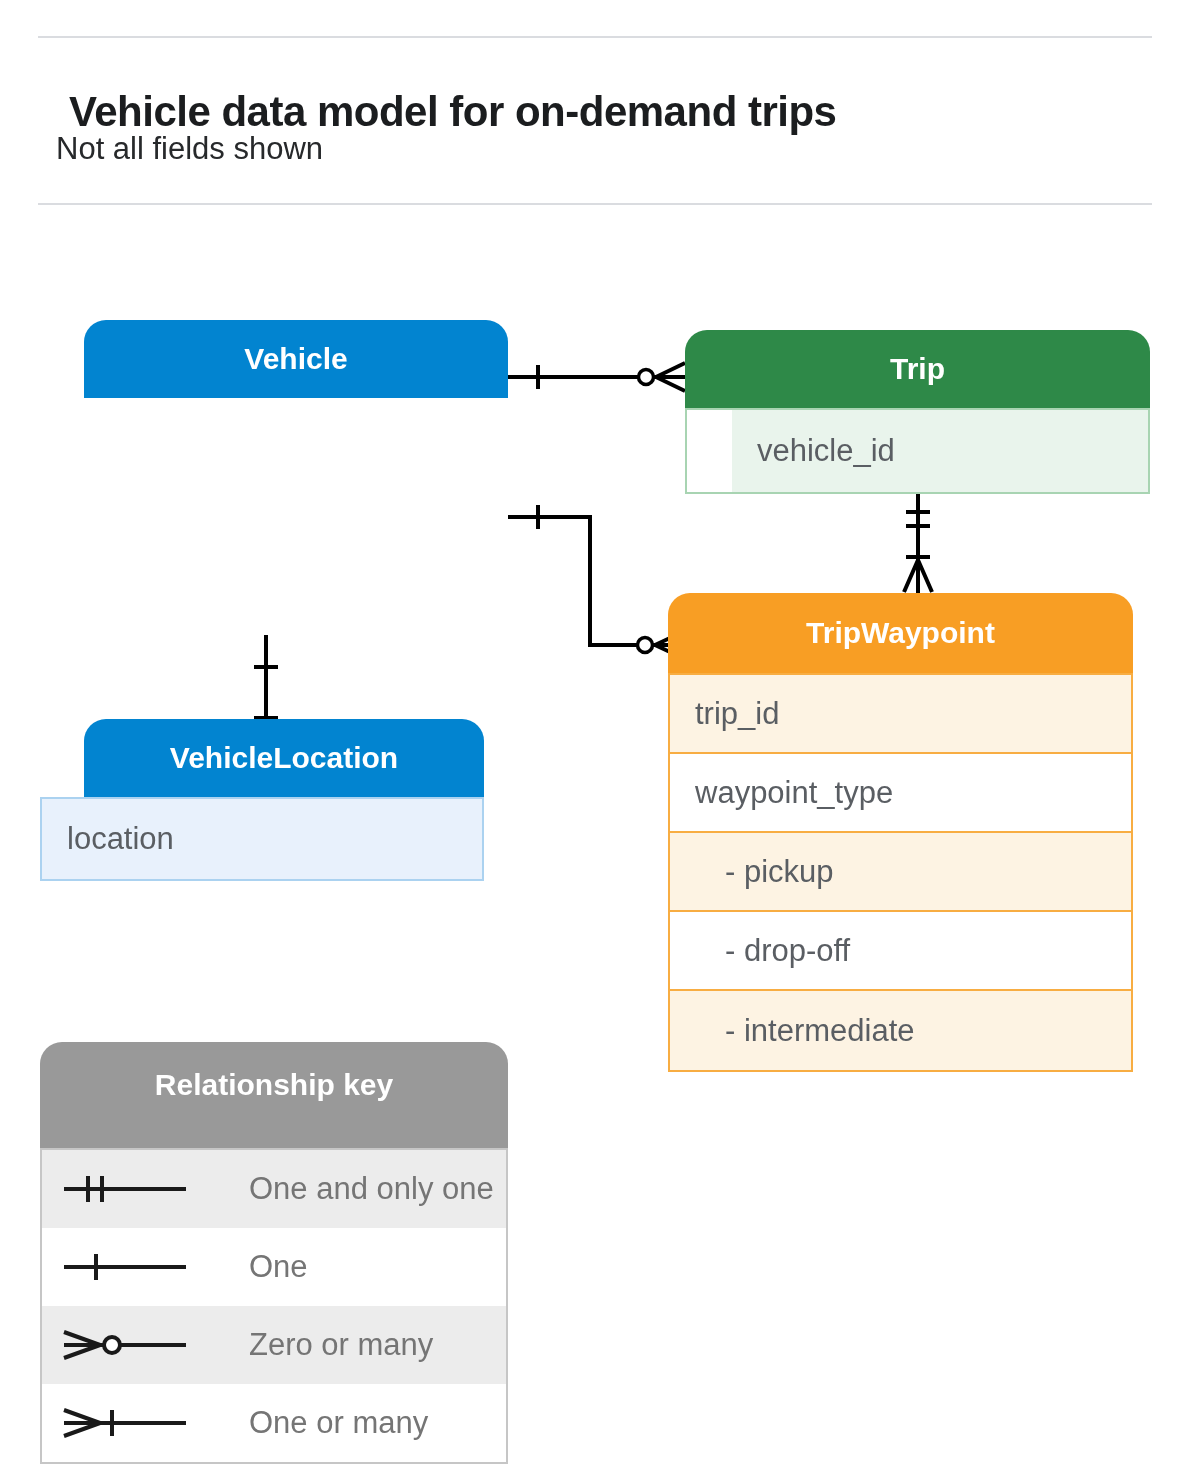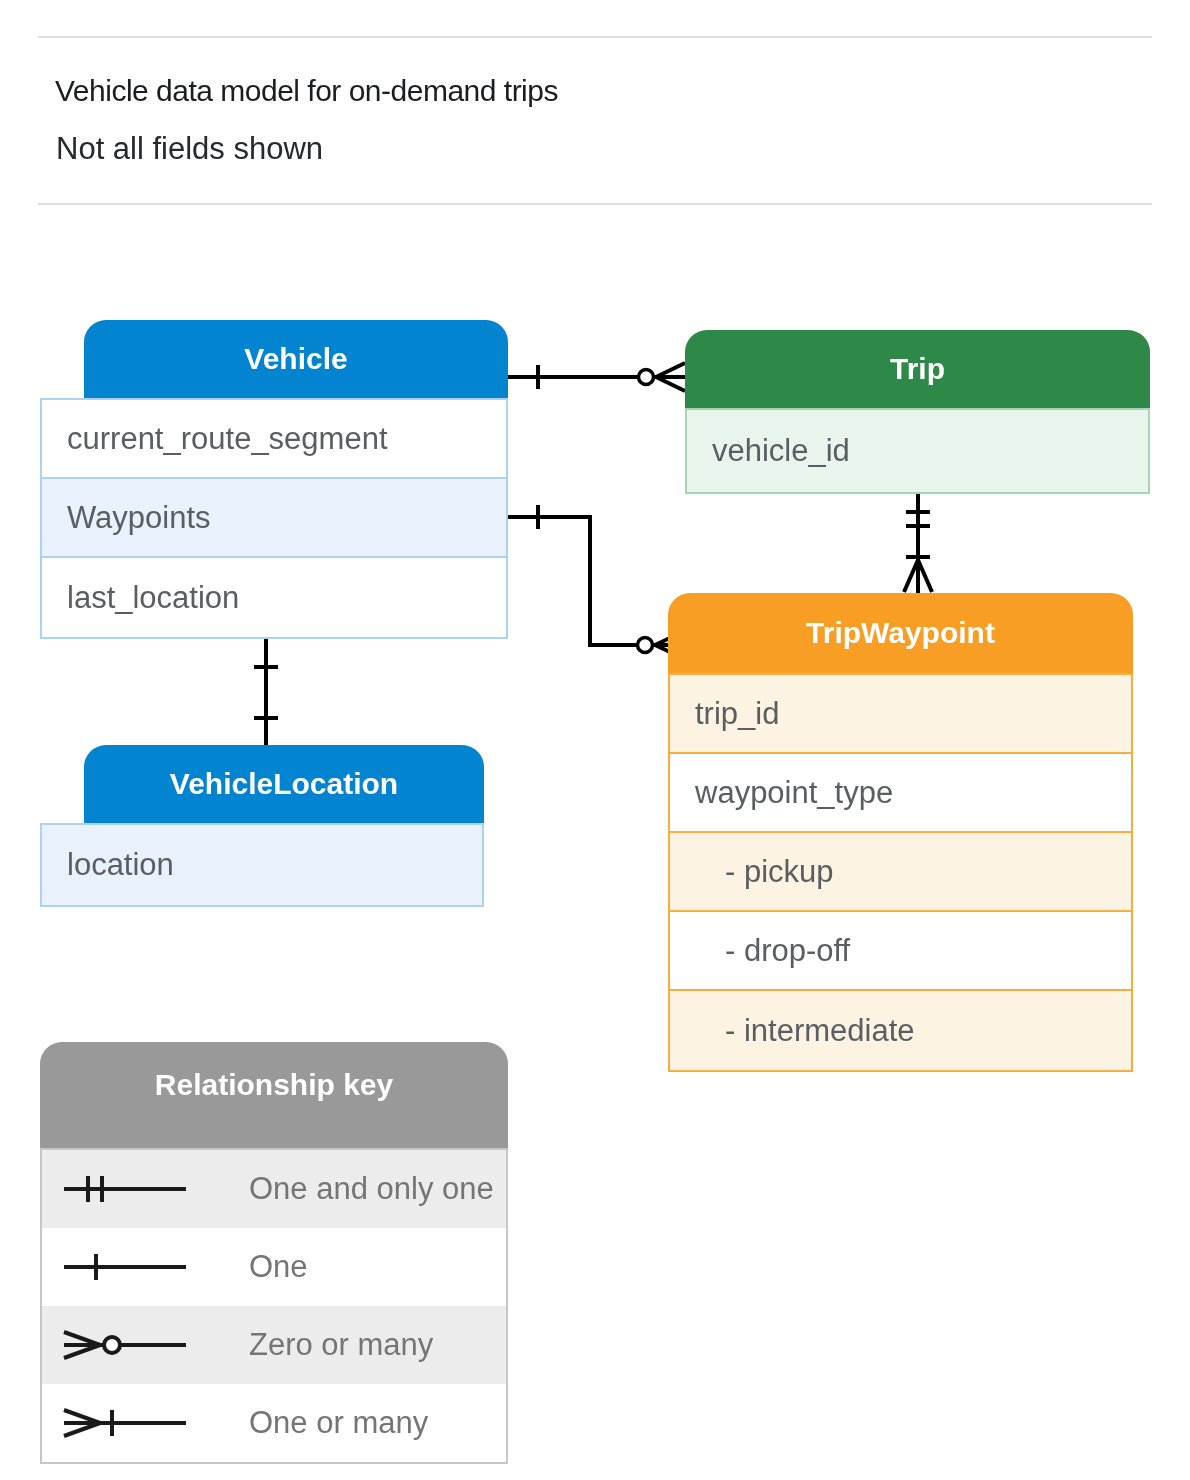--- a/index.html
+++ b/index.html
@@ -4,22 +4,22 @@
 <style>
   html,body{margin:0;padding:0;background:#fff;}
   .page{
     position:relative;width:1190px;height:1480px;background:#fff;overflow:hidden;
     font-family:"Liberation Sans",sans-serif;
   }
   .rule{position:absolute;left:38px;width:1114px;height:2px;background:#dadce0;}
   .rule-top{top:36px;}
   .rule-mid{top:203px;}
   .title{
-    position:absolute;left:55px;top:74px;margin:0;
-    font-size:30px;font-weight:400;color:#1b1d1f;letter-spacing:-0.5px;
+    position:absolute;left:55px;top:74px;margin:14px;
+    font-size:42px;font-weight:700;color:#1b1d1f;letter-spacing:-0.5px;
   }
   .subtitle{
     position:absolute;left:56px;top:131px;
     font-size:31px;font-weight:400;color:#27292b;
   }
   .connectors{position:absolute;left:0;top:0;pointer-events:none;}
   .connectors path{stroke:#000;stroke-width:4;fill:none;}
   .connectors circle{stroke:#000;stroke-width:3.5;fill:#fff;}
 
   .entity{position:absolute;box-sizing:border-box;}
@@ -37,21 +37,21 @@
 
   
   .hdr-blue{background:#0284d0;margin-left:44px;}
   .body-blue{border:2px solid #abd2f0;}
   .body-blue .entity-row{border-bottom:2px solid #abd2f0;}
   .body-blue .entity-row:last-child{border-bottom:none;}
   .tint-blue{background:#e8f1fc !important;}
 
   
   .hdr-green{background:#2e8948;}
-  .body-green{border:2px solid #a8d4b2;}
+  .body-green{border:2px solid #a8d4b2;padding-left:45px;}
   .body-green .entity-row{border-bottom:2px solid #a8d4b2;}
   .body-green .entity-row:last-child{border-bottom:none;}
   .tint-green{background:#e9f4ec !important;}
 
   
   .hdr-orange{background:#f89e24;}
   .body-orange{border:2px solid #f8ad42;}
   .body-orange .entity-row{border-bottom:2px solid #f8ad42;}
   .body-orange .entity-row:last-child{border-bottom:none;}
   .tint-orange{background:#fdf3e3 !important;}
@@ -103,46 +103,41 @@
       <path d="M918,560 L904,592 M918,560 L932,592"></path>
     </g>
     <g>
       <path d="M266,635 V745"></path>
       <path d="M254,667 H278 M254,718 H278"></path>
     </g>
   </svg>
 
   <div class="entity" style="left:40px;top:320px;width:468px;">
     <div class="entity-header hdr-blue">Vehicle</div>
-    <div class="entity-body body-blue">
-      <div class="entity-row row-h79">current_route_segment</div>
-      <div class="entity-row row-h79 tint-blue">Waypoints</div>
-      <div class="entity-row row-h79">last_location</div>
-    </div>
   </div>
 
   <div class="entity" style="left:685px;top:330px;width:465px;">
     <div class="entity-header hdr-green">Trip</div>
     <div class="entity-body body-green">
       <div class="entity-row row-h82 tint-green">vehicle_id</div>
     </div>
   </div>
 
   <div class="entity" style="left:668px;top:593px;width:465px;">
     <div class="entity-header hdr-orange" style="height:80px;line-height:80px;">TripWaypoint</div>
     <div class="entity-body body-orange">
       <div class="entity-row row-h79 tint-orange">trip_id</div>
       <div class="entity-row row-h79">waypoint_type</div>
       <div class="entity-row row-h79 tint-orange indent">- pickup</div>
       <div class="entity-row row-h79 indent">- drop-off</div>
       <div class="entity-row row-h79 tint-orange indent">- intermediate</div>
     </div>
   </div>
 
-  <div class="entity" style="left:40px;top:745px;width:444px;">
+  <div class="entity" style="left:40px;top:719px;width:444px;">
     <div class="entity-header hdr-blue">VehicleLocation</div>
     <div class="entity-body body-blue">
       <div class="entity-row row-h80 tint-blue">location</div>
     </div>
   </div>
 
   <div class="entity" style="left:40px;top:1042px;width:468px;">
     <div class="entity-header hdr-gray">Relationship key</div>
     <div class="entity-body body-gray">
 

